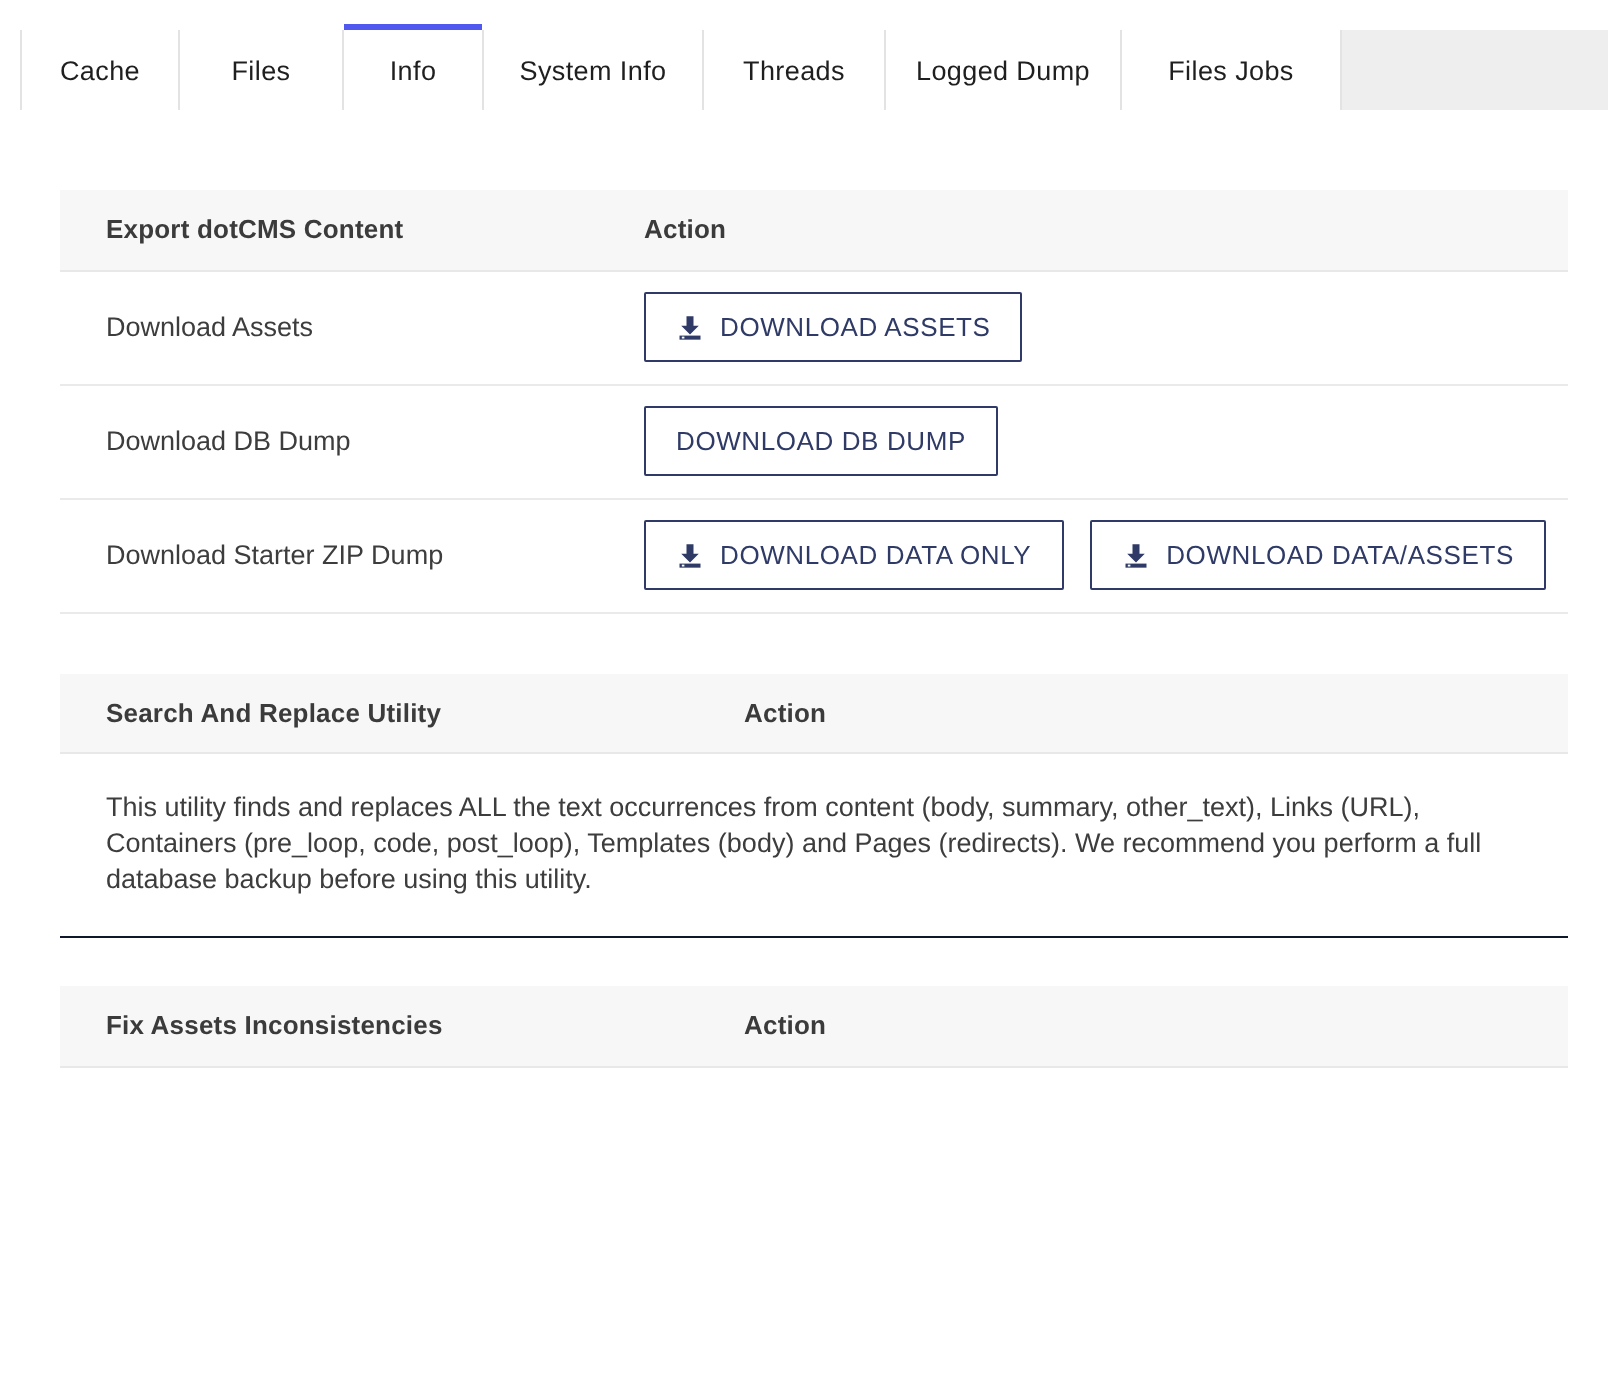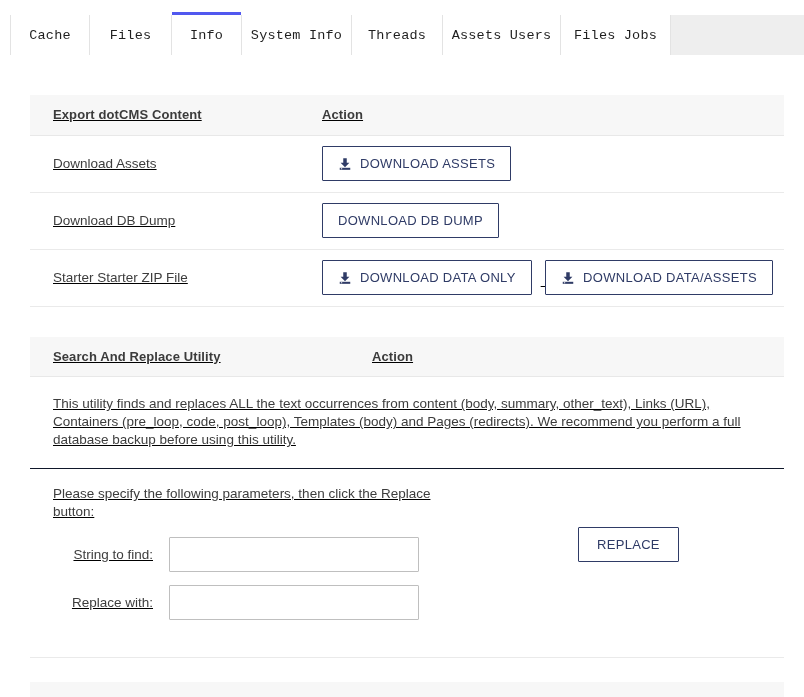--- a/index.html
+++ b/index.html
@@ -15,21 +15,20 @@
     width: 804px; height: 697px;
     background: #ffffff;
   }
 
   
   .tabstrip-wrap {
     position: absolute;
     left: 10px; top: 15px; right: 0;
     height: 40px;
     background: #fde047;
-    font-family: Liberation Mono, monospace;
   }
   .tabstrip {
     display: flex;
     align-items: stretch;
     height: 40px;
     background: #eeeeee;
   }
   .tab {
     position: relative;
     background: #ffffff;
@@ -64,21 +63,20 @@
   .tab-threads { width: 91px; }
   .tab-logged  { width: 118px; }
   .tab-jobs    { width: 110px; }
 
   
   .content {
     position: absolute;
     left: 10px; top: 55px; right: 0; bottom: 0;
     background: #ffffff;
     overflow: hidden;
-    text-decoration: underline;
   }
 
   .panel { margin: 0 20px; }
 
   .tbl {
     width: 754px;
     border-collapse: collapse;
     table-layout: fixed;
   }
   .tbl .th {
@@ -213,21 +211,21 @@
       <div class="tab tab-tools active">
         <span class="tab-label">Info</span>
       </div>
       <div class="tab tab-sysinfo">
         <span class="tab-label">System Info</span>
       </div>
       <div class="tab tab-threads">
         <span class="tab-label">Threads</span>
       </div>
       <div class="tab tab-logged">
-        <span class="tab-label">Assets Users</span>
+        <span class="tab-label">Logged Dump</span>
       </div>
       <div class="tab tab-jobs">
         <span class="tab-label">Files Jobs</span>
       </div>
     </div>
   </div>
 
   <div class="content">
 
     <div class="spacer-40"></div>
@@ -263,21 +261,21 @@
           <tr class="tr">
             <td class="td-label">Download DB Dump</td>
             <td class="td-action">
               <button class="btn">
                 <span>DOWNLOAD DB DUMP</span>
               </button>
             </td>
           </tr>
 
           <tr class="tr last">
-            <td class="td-label">Starter Starter ZIP File</td>
+            <td class="td-label">Download Starter ZIP Dump</td>
             <td class="td-action">
               <button class="btn btn-gap">
                 <span class="dl-icon">
                   <svg width="14" height="14" viewBox="0 0 24 24" fill="#2f3b66" aria-hidden="true">
                     <path d="M9 2h6v8h4.5L12 17.5 4.5 10H9V2z"></path>
                     <path d="M3 18.5h18V22H3v-3.5z"></path>
                     <rect x="5" y="19.4" width="2.2" height="1.6" fill="#ffffff"></rect>
                   </svg>
                 </span>
                 <span>DOWNLOAD DATA ONLY</span>
@@ -309,39 +307,20 @@
         <tbody>
           <tr class="th">
             <td class="th-cell">Search And Replace Utility</td>
             <td class="th-cell action">Action</td>
           </tr>
         </tbody>
       </table>
 
       <div class="sr-desc">This utility finds and replaces ALL the text occurrences from content (body, summary, other_text), Links (URL), Containers (pre_loop, code, post_loop), Templates (body) and Pages (redirects). We recommend you perform a full database backup before using this utility.</div>
 
-      <div class="sr-form">
-        <div class="sr-instruct">Please specify the following parameters, then click the Replace button:</div>
-
-        <div class="field-row">
-          <div class="field-label">String to find:</div>
-          <input class="field-input" type="text" value="" style="">
-        </div>
-
-        <div class="field-row">
-          <div class="field-label">Replace with:</div>
-          <input class="field-input" type="text" value="" style="">
-        </div>
-
-        <div class="replace-btn-holder">
-          <button class="btn btn-replace">
-            <span>REPLACE</span>
-          </button>
-        </div>
-      </div>
     </div>
 
     <div class="spacer-24"></div>
 
     <div class="panel">
       <table class="tbl">
         <colgroup>
             <col style="width:342px">
             <col style="width:412px">
           </colgroup>

